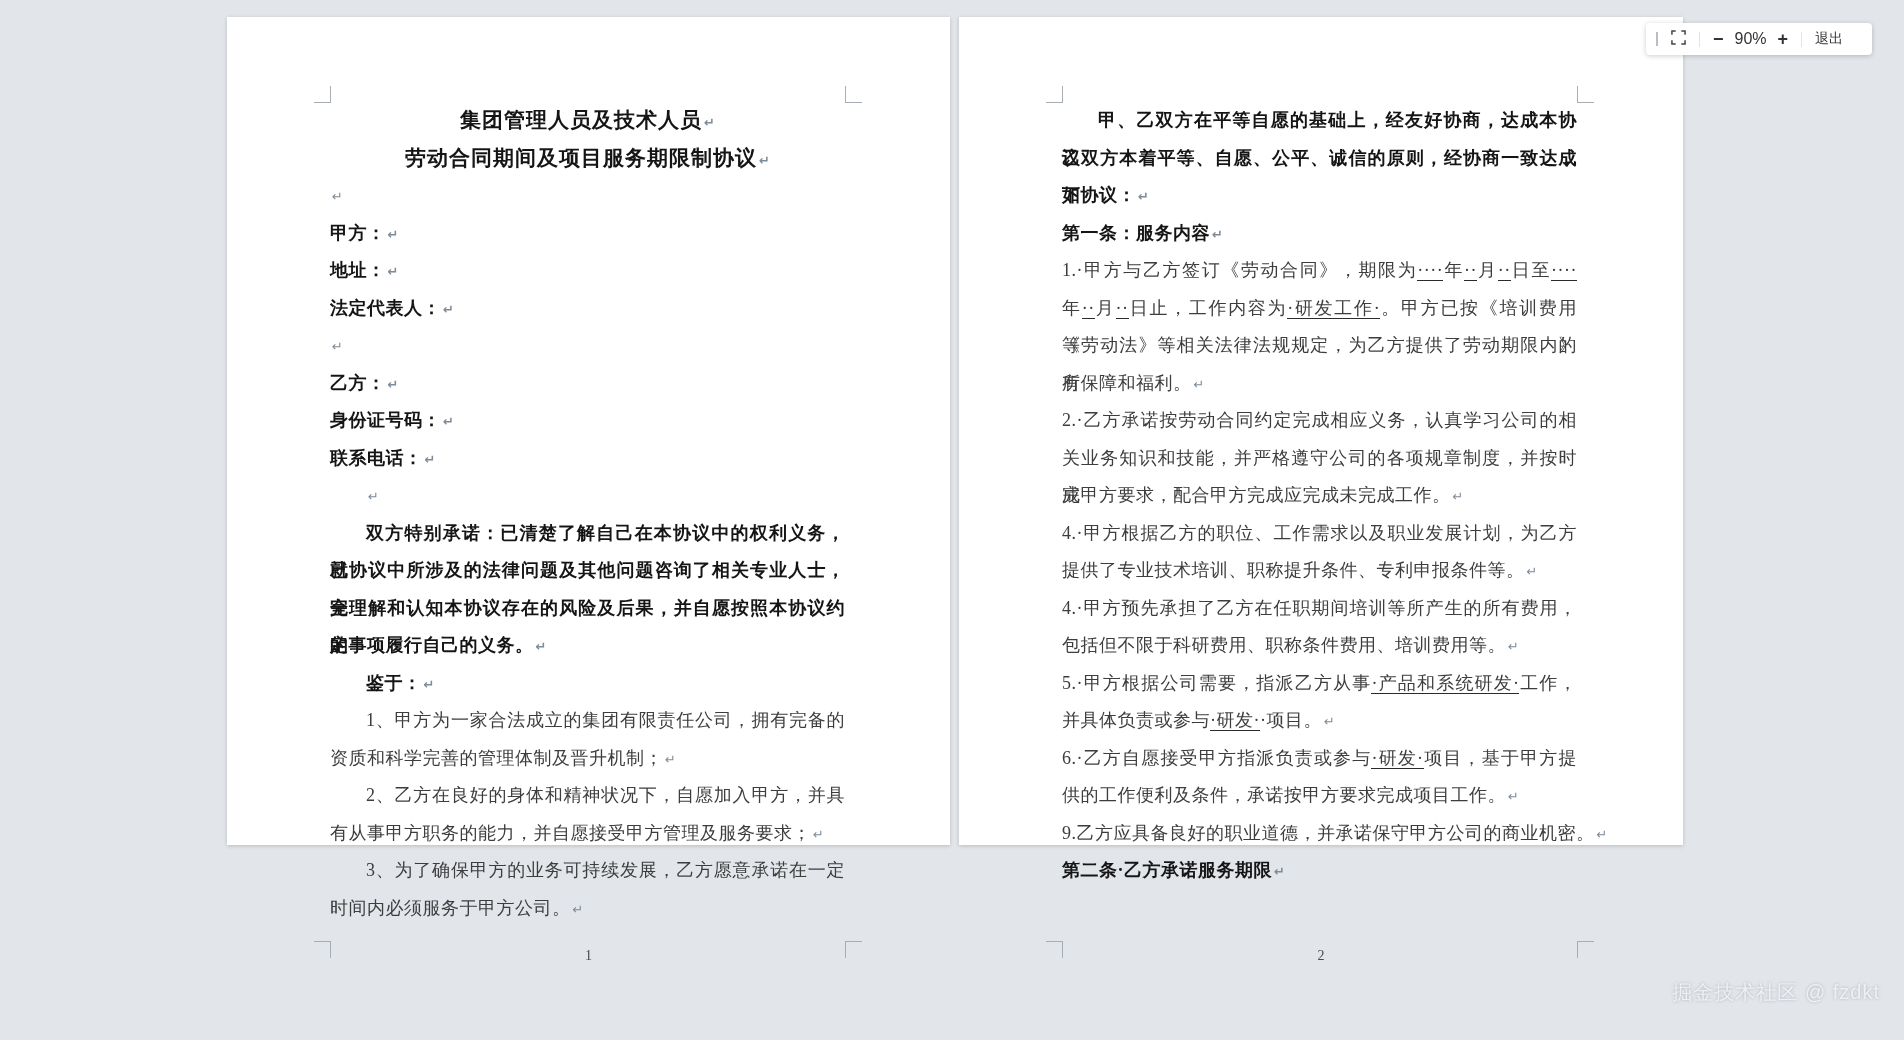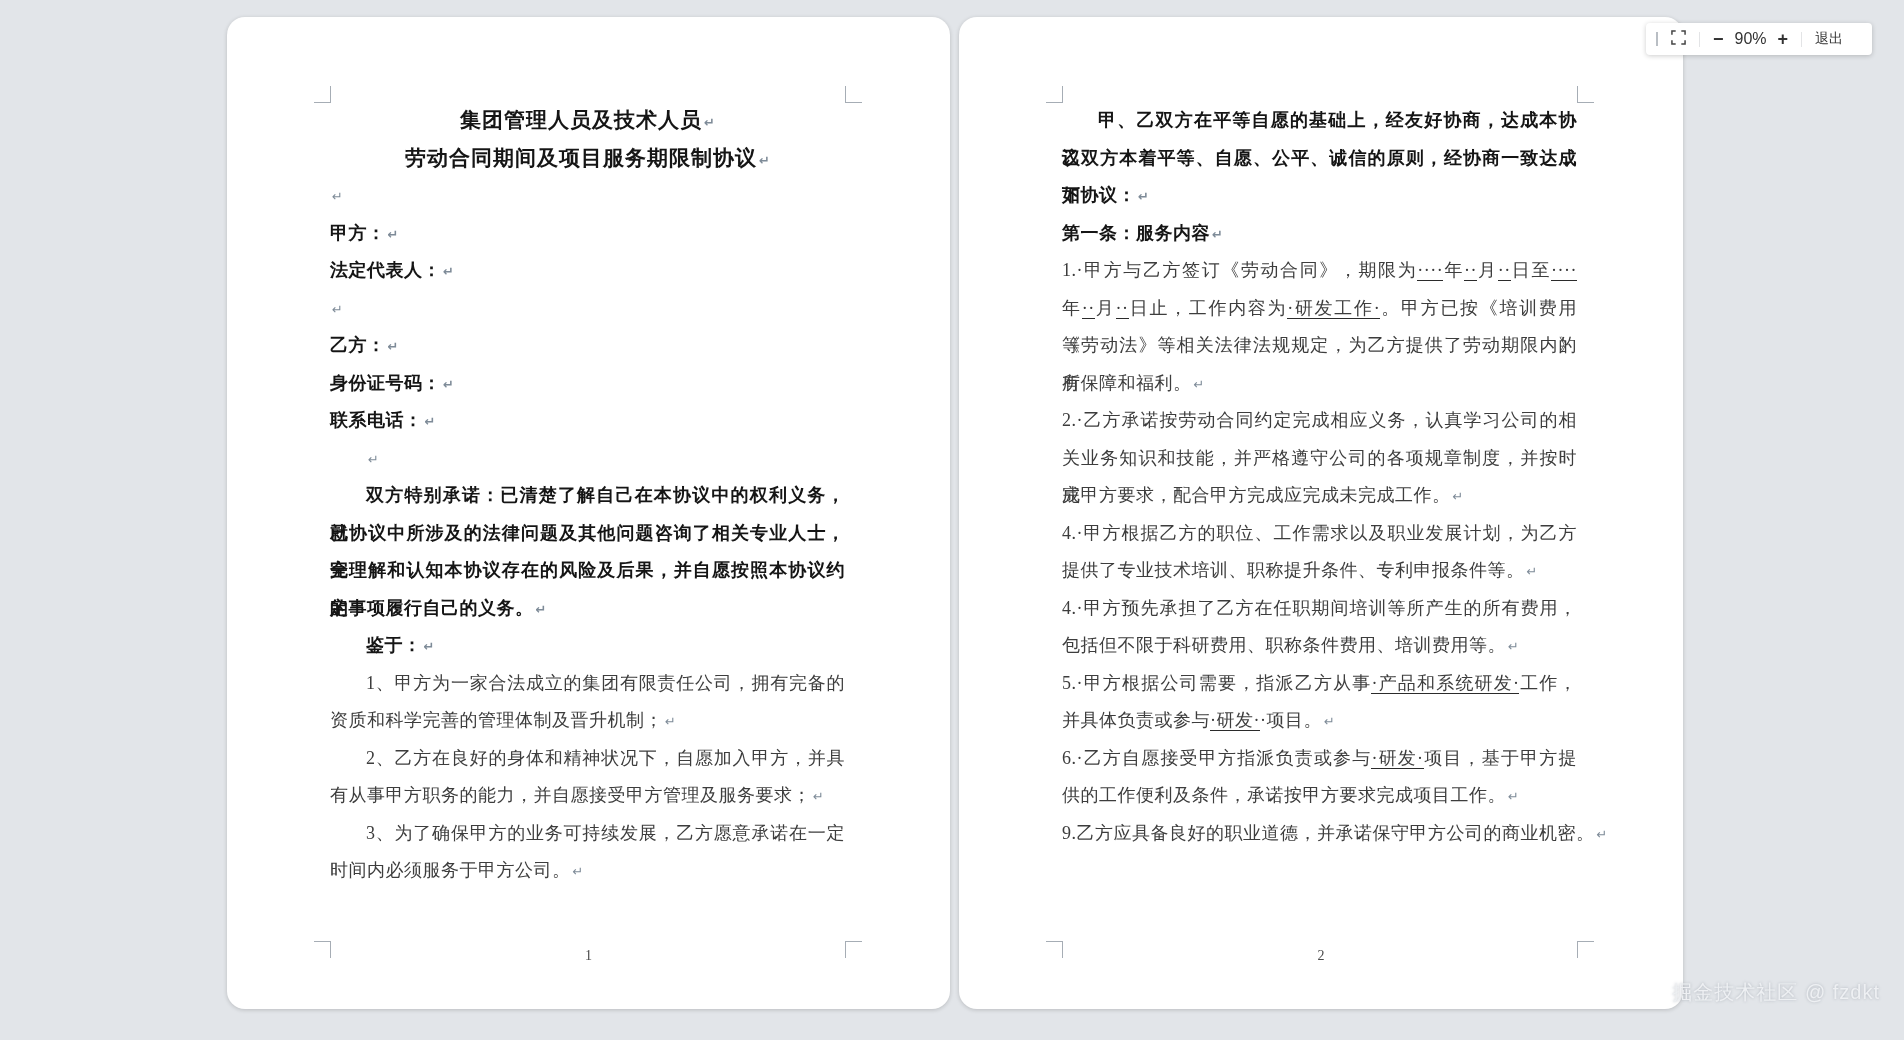--- a/index.html
+++ b/index.html
@@ -2,23 +2,22 @@
 <html><head>
 <meta charset="utf-8">
 <style>
   html,body{margin:0;padding:0;}
   body{
     width:1904px;height:1040px;position:relative;overflow:hidden;
     background:#e2e5e9;
     font-family:"Liberation Serif","DejaVu Serif",serif;
   }
   .page{
-    position:absolute;top:17px;width:723px;height:992px;background:#ffffff;
+    position:absolute;top:17px;width:723px;height:828px;background:#ffffff;
     box-shadow:0 1px 4px rgba(0,0,0,0.18);
-    border-radius:18px;
   }
   #page1{left:227px;}
   #page2{left:959px;width:724px;}
   .content{position:absolute;left:103px;top:85px;width:515px;}
   .line{
     height:37.5px;line-height:37.5px;font-size:18px;color:#3d3d3d;
     white-space:nowrap;letter-spacing:0.5px;
   }
   .line.b{font-weight:bold;color:#151515;}
   .line.c{text-align:center;font-size:21px;letter-spacing:1px;}
@@ -64,20 +63,21 @@
 <div class="page" id="page1">
   <div class="mark-corner mk-tl"></div>
   <div class="mark-corner mk-tr"></div>
   <div class="mark-corner mk-bl"></div>
   <div class="mark-corner mk-br"></div>
   <div class="content">
       <div class="line c b"><span>集团管理人员及技术人员</span><span class="m">↵</span></div>
       <div class="line c b"><span>劳动合同期间及项目服务期限制协议</span><span class="m">↵</span></div>
       <div class="line"><span class="m">↵</span></div>
       <div class="line b"><span>甲方：</span><span class="m">↵</span></div>
+      <div class="line b"><span>地址：</span><span class="m">↵</span></div>
       <div class="line b"><span>法定代表人：</span><span class="m">↵</span></div>
       <div class="line"><span class="m">↵</span></div>
       <div class="line b"><span>乙方：</span><span class="m">↵</span></div>
       <div class="line b"><span>身份证号码：</span><span class="m">↵</span></div>
       <div class="line b"><span>联系电话：</span><span class="m">↵</span></div>
       <div class="line i"><span class="m">↵</span></div>
       <div class="line b i j"><span>双方特别承诺：已清楚了解自己在本协议中的权利义务，已</span></div>
       <div class="line b j"><span>就协议中所涉及的法律问题及其他问题咨询了相关专业人士，完</span></div>
       <div class="line b j"><span>全理解和认知本协议存在的风险及后果，并自愿按照本协议约定</span></div>
       <div class="line b"><span>的事项履行自己的义务。</span><span class="m">↵</span></div>
@@ -111,20 +111,21 @@
       <div class="line"><span>成甲方要求，配合甲方完成应完成未完成工作。</span><span class="m">↵</span></div>
       <div class="line j"><span>4.·甲方根据乙方的职位、工作需求以及职业发展计划，为乙方</span></div>
       <div class="line"><span>提供了专业技术培训、职称提升条件、专利申报条件等。</span><span class="m">↵</span></div>
       <div class="line j"><span>4.·甲方预先承担了乙方在任职期间培训等所产生的所有费用，</span></div>
       <div class="line"><span>包括但不限于科研费用、职称条件费用、培训费用等。</span><span class="m">↵</span></div>
       <div class="line j"><span>5.·甲方根据公司需要，指派乙方从事</span><span class="u">·产品和系统研发·</span><span>工作，</span></div>
       <div class="line"><span>并具体负责或参与</span><span class="u">·研发·</span><span>·项目。</span><span class="m">↵</span></div>
       <div class="line j"><span>6.·乙方自愿接受甲方指派负责或参与</span><span class="u">·研发·</span><span>项目，基于甲方提</span></div>
       <div class="line"><span>供的工作便利及条件，承诺按甲方要求完成项目工作。</span><span class="m">↵</span></div>
       <div class="line"><span>9.乙方应具备良好的职业道德，并承诺保守甲方公司的商业机密。</span><span class="m">↵</span></div>
+      <div class="line b"><span>第二条·乙方承诺服务期限</span><span class="m">↵</span></div>
     </div>
   <div class="pagenum">2</div>
 </div>
 
 <div class="toolbar">
   <div class="cursor-bar"></div>
   <button class="tb-btn fs-btn">
     <span>
       <svg width="15" height="15" viewBox="0 0 16 16">
         <path d="M1 5V1h4 M11 1h4v4 M15 11v4h-4 M5 15H1v-4" stroke="#444" stroke-width="1.6" fill="none"></path>

